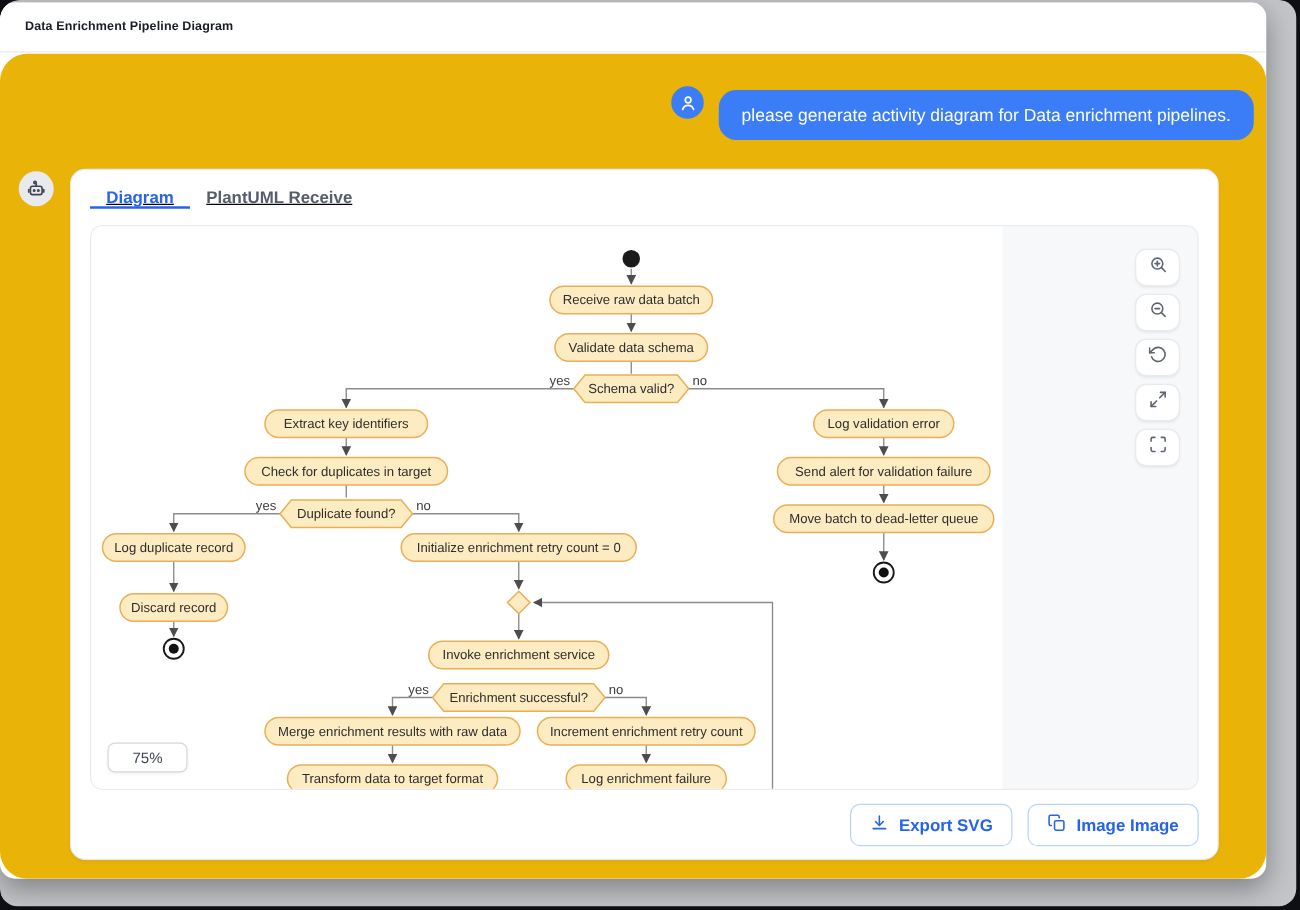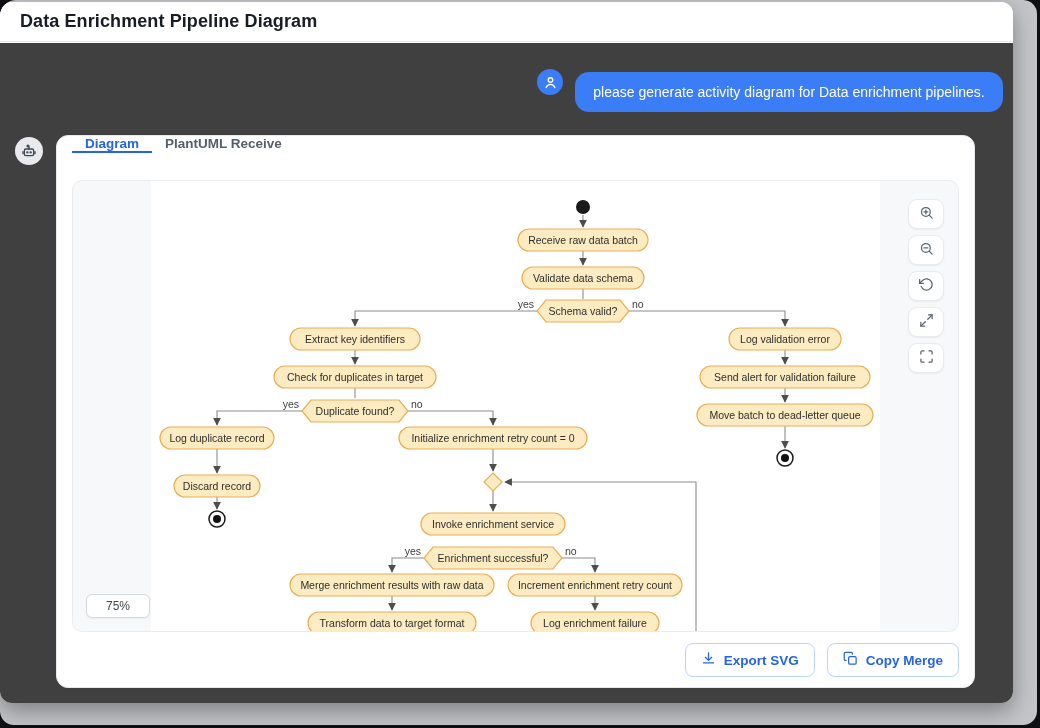--- a/index.html
+++ b/index.html
@@ -7,45 +7,45 @@
   body { font-family:"Liberation Sans", sans-serif; background:#0d0f13; position:relative; overflow:hidden; }
 
   .desktop { position:absolute; inset:0; background:#0d0f13; border-radius:16px; overflow:hidden; }
   .desktop-shade { position:absolute; left:0; top:0; right:3px; bottom:3px; background:#c3c5c8; border-radius:14px; }
   .window { position:absolute; left:0; top:2px; width:1013px; height:701px; background:#ffffff;
             border-radius:12px; overflow:hidden; box-shadow:0 8px 22px rgba(0,0,0,.35); }
 
   
   .titlebar { position:absolute; left:0; top:0; right:0; height:40px; background:#fff;
               border-bottom:1px solid #e8eaee; display:flex; align-items:center; padding-left:20px; }
-  .titlebar h1 { font-size:18px; font-weight:700; color:#181c24; letter-spacing:.1px; }
-
-  
-  .chat { position:absolute; left:0; top:41px; right:0; bottom:0; background:#404040; }
+  .titlebar h1 { font-size:10px; font-weight:700; color:#181c24; letter-spacing:.1px; }
+
+  
+  .chat { position:absolute; left:0; top:41px; right:0; bottom:0; background:#eab308;border-radius:22px; }
 
   .avatar { border-radius:50%; display:flex; align-items:center; justify-content:center; }
   .avatar.user { position:absolute; left:537px; top:26px; width:26px; height:26px; background:#3b7cf7; }
   .avatar.bot  { position:absolute; left:15px;  top:94px; width:28px; height:28px; background:#e8eaee; }
 
   .bubble { position:absolute; left:575px; top:29px; width:428px; height:40px; background:#3b7cf7;
             border-radius:14px; color:#fff; font-size:14px; font-weight:500;
             display:flex; align-items:center; justify-content:center; padding:0 16px; }
 
   
   .card { position:absolute; left:56px; top:92px; width:919px; height:553px; background:#fff;
           border:1px solid #e7e9ee; border-radius:12px; box-shadow:0 1px 3px rgba(20,30,50,.05); }
 
-  .tabbar { height:44px; display:flex; align-items:flex-start; padding:0 15px; }
+  .tabbar { height:44px; display:flex; align-items:center; padding:0 15px;text-decoration:underline; }
   .tab { display:flex; align-items:center; padding:0 13px; font-size:13.5px; font-weight:600;
          color:#565e6b; cursor:pointer; border-bottom:2px solid transparent; margin-bottom:-1px; }
   .tab.active { color:#2563eb; border-bottom-color:#2563eb; }
 
   .viewport { position:relative; margin:0 15px; height:452px; background:#f6f8fa;
               border:1px solid #e9ebef; border-radius:10px; overflow:hidden;
-              display:flex; justify-content:center; }
+              display:flex; }
   .canvas { width:729px; height:452px; background:#fff; }
 
   
   .canvas svg { display:block; }
   .node { fill:#fdebc2; stroke:#eaae56; stroke-width:1.2; }
   .nlabel { font-family:"Liberation Sans",sans-serif; font-size:10.5px; fill:#2e2e2e; text-anchor:middle; }
   .glabel { font-family:"Liberation Sans",sans-serif; font-size:10.5px; fill:#3d3d3d; }
   .edge { fill:none; stroke:#8c8c8c; stroke-width:1.1; }
 
   
@@ -275,20 +275,20 @@
             </span>
             <span>Export SVG</span>
           </button>
           <button class="action-btn">
             <span>
               <svg viewBox="0 0 24 24">
                   <rect x="9" y="9" width="12" height="12" rx="2"></rect>
                   <path d="M5 15H4a2 2 0 0 1-2-2V4a2 2 0 0 1 2-2h9a2 2 0 0 1 2 2v1"></path>
                 </svg>
             </span>
-            <span>Copy Merge</span>
+            <span>Image Image</span>
           </button>
         </div>
 
       </div>
     </div>
   </div>
 </div>
 
 </body></html>

